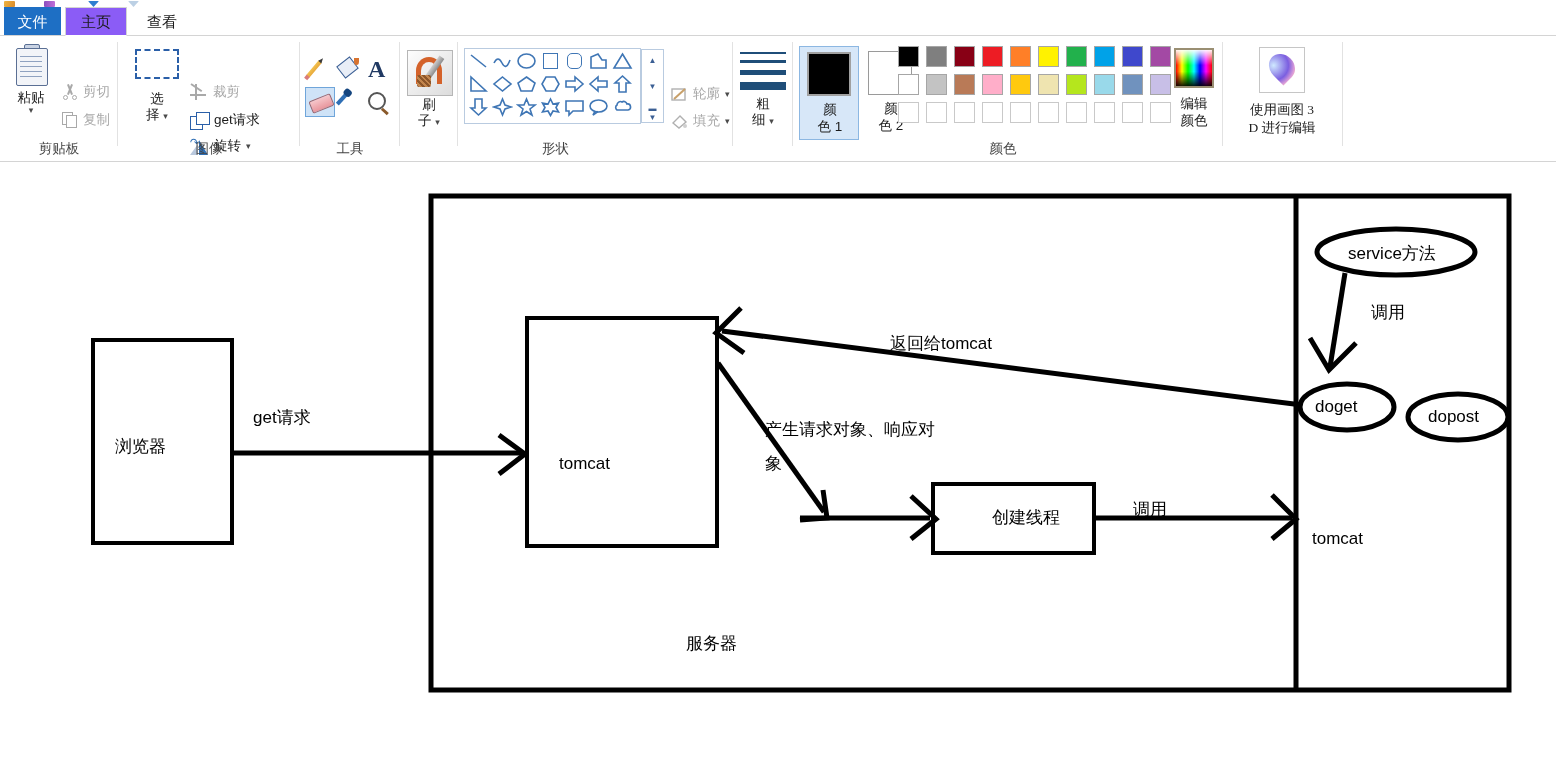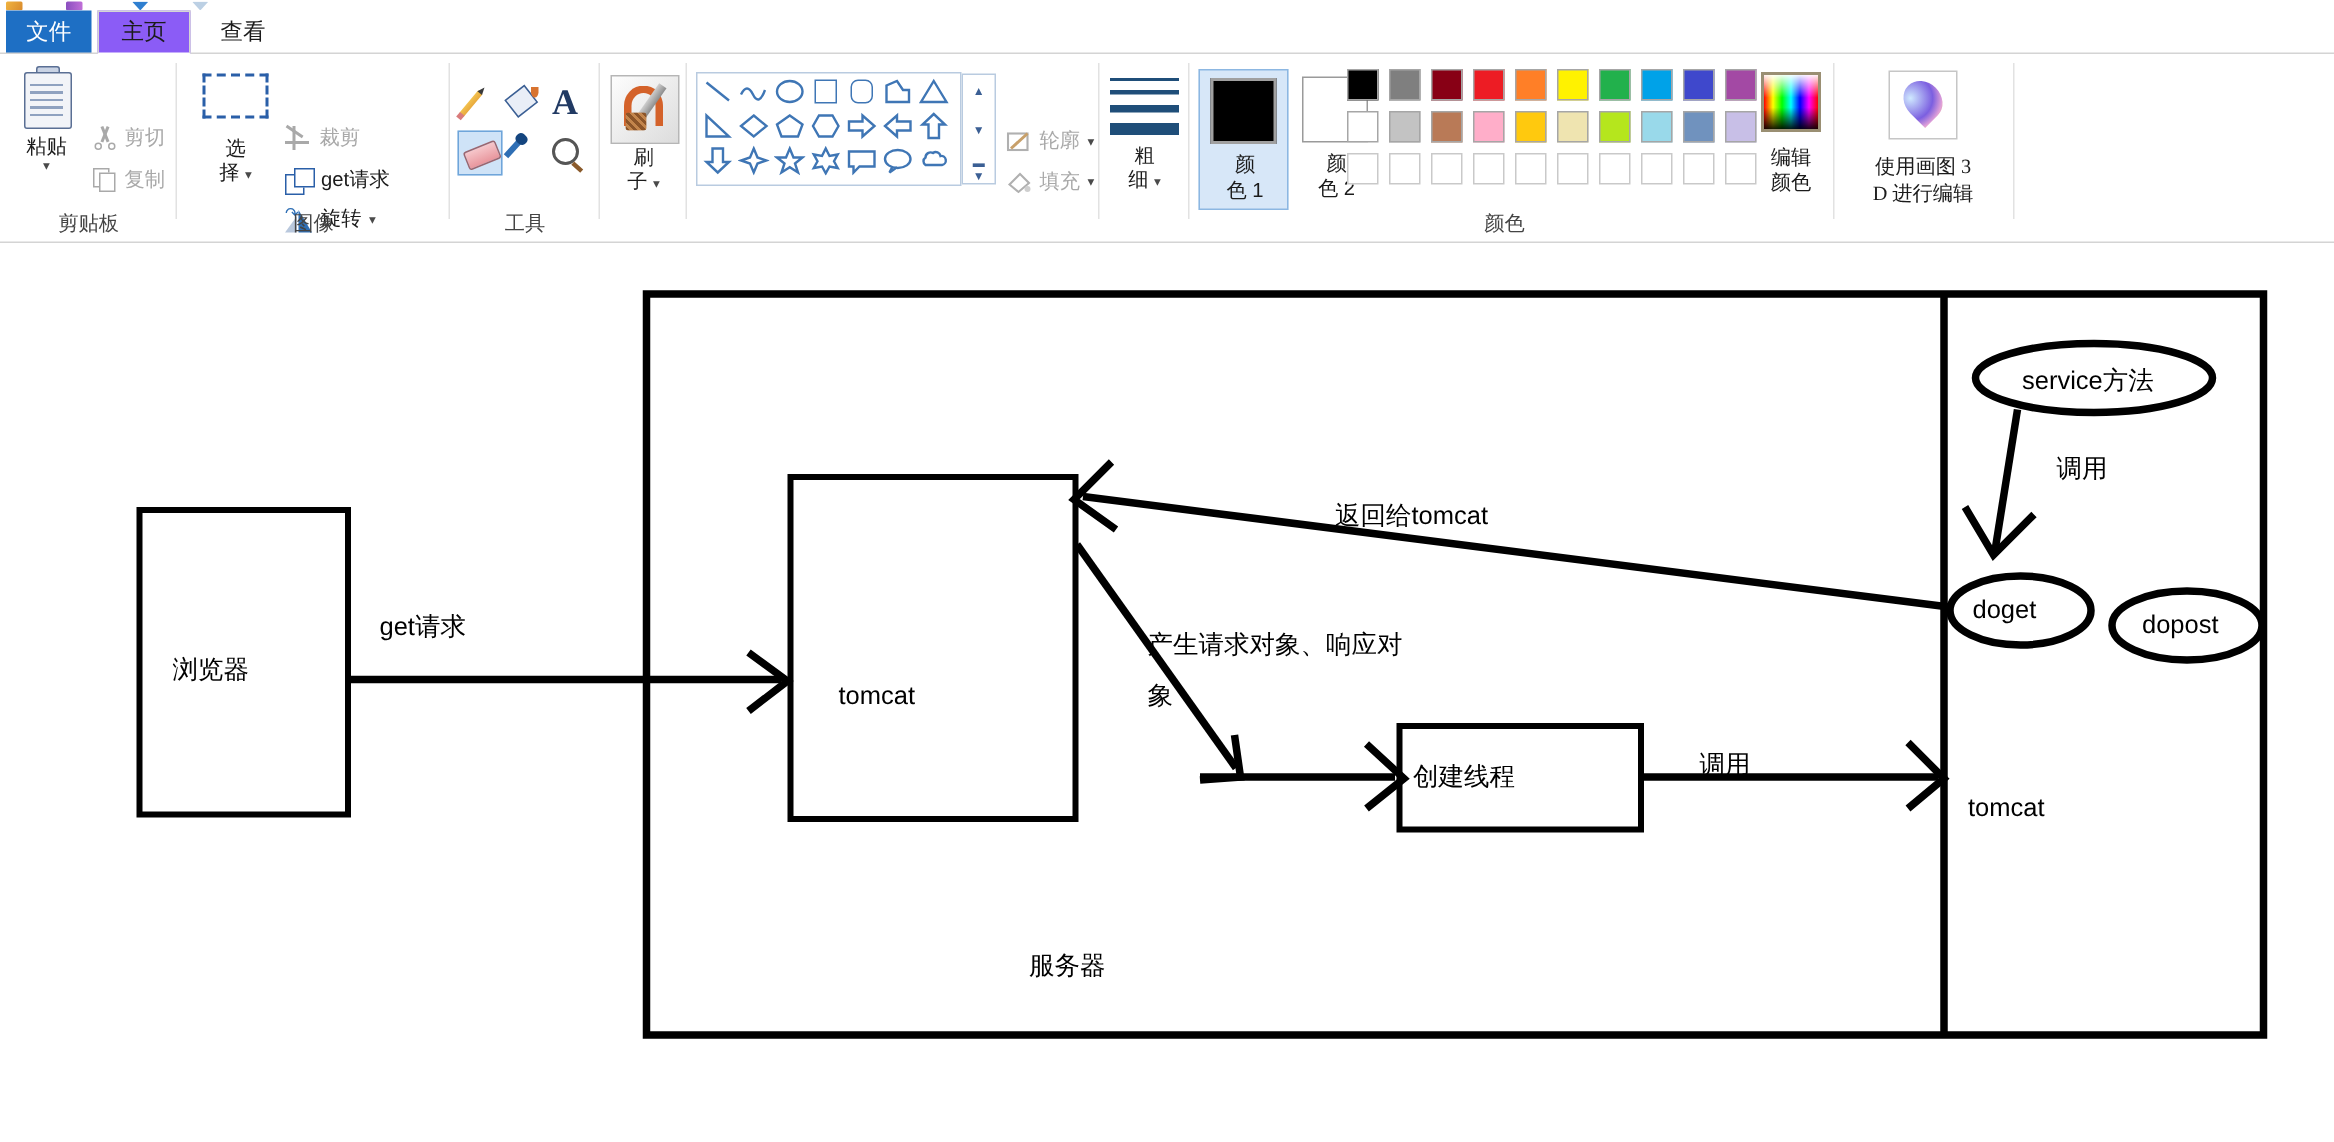--- a/index.html
+++ b/index.html
@@ -335,20 +335,21 @@
       <div class="smallbtn dim" style="left:213px;top:76px;">
         <span class="ic" style="width:17px;height:15px;">
           <svg width="17" height="15">
               <polygon points="2,9 9,2 15,8 8,14" fill="none" stroke="#b0b0b0" stroke-width="1.4"></polygon>
               <circle cx="14" cy="12" r="2" fill="#cfcfcf"></circle>
             </svg>
         </span>
         <span>填充</span>
         <span class="caret">▾</span>
       </div>
+      <div class="glabel" style="bottom:3px;left:-40px;width:100%;">形状</div>
       <div class="gsep"></div>
     </div>
 
     <div class="grp" style="left:733px;width:60px;">
       <div class="bigbtn" style="left:6px;top:14px;width:48px;">
         <span style="display:block;position:relative;width:46px;height:42px;margin:0 auto 4px;">
           <span class="thickbar" style="left:0;top:2px;height:1.5px;"></span>
           <span class="thickbar" style="left:0;top:10px;height:3px;"></span>
           <span class="thickbar" style="left:0;top:20px;height:5px;"></span>
           <span class="thickbar" style="left:0;top:32px;height:8px;"></span>
@@ -475,21 +476,21 @@
 
       <ellipse cx="1458" cy="244" rx="50" ry="23" fill="none" stroke="#000000" stroke-width="5"></ellipse>
     </svg>
 
     <div class="lbl cn" style="left:115px;top:262px;">浏览器</div>
     <div class="lbl" style="left:253px;top:233px;text-align:center;">get请求</div>
     <div class="lbl" style="left:559px;top:281px;">tomcat</div>
     <div class="lbl" style="left:890px;top:159px;">返回给tomcat</div>
     <div class="lbl cn" style="left:765px;top:245px;">产生请求对象、响应对</div>
     <div class="lbl cn" style="left:765px;top:279px;">象</div>
-    <div class="lbl cn" style="left:942px;top:333px;text-align:center;">创建线程</div>
+    <div class="lbl cn" style="left:992px;top:333px;text-align:center;">创建线程</div>
     <div class="lbl cn" style="left:1133px;top:325px;">调用</div>
     <div class="lbl cn" style="left:686px;top:459px;">服务器</div>
     <div class="lbl" style="left:1348px;top:69px;">service方法</div>
     <div class="lbl cn" style="left:1371px;top:128px;">调用</div>
     <div class="lbl" style="left:1315px;top:224px;">doget</div>
     <div class="lbl" style="left:1428px;top:234px;">dopost</div>
     <div class="lbl" style="left:1312px;top:356px;">tomcat</div>
   </div>
 </div>
 

